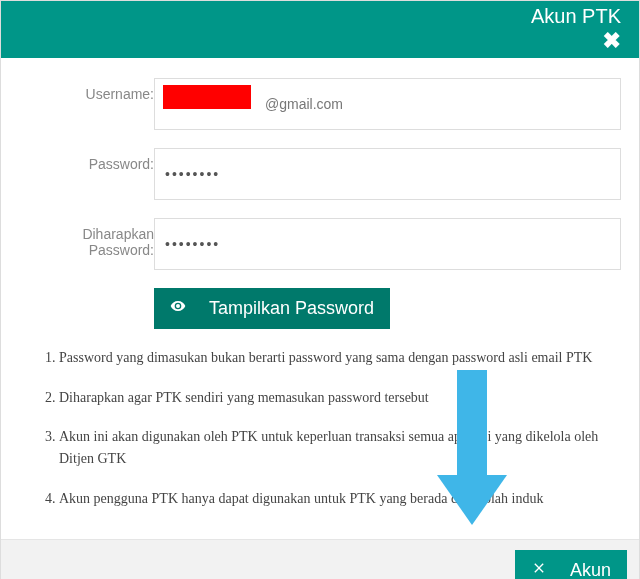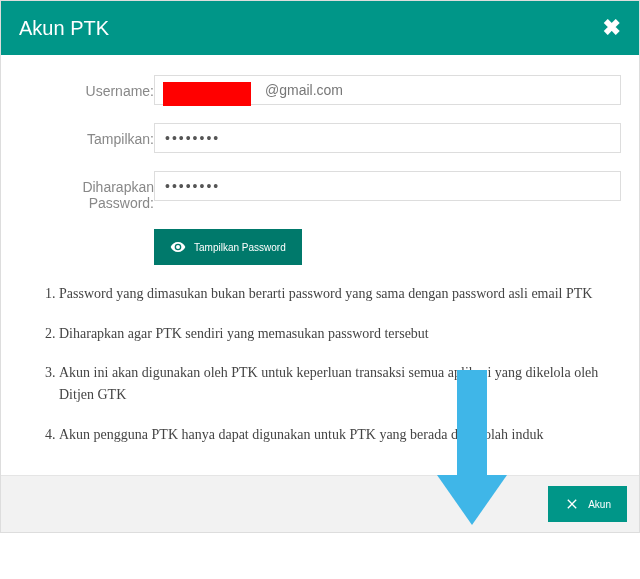--- a/index.html
+++ b/index.html
@@ -12,24 +12,25 @@
     position: relative;
   }
   .modal {
     width: 640px;
     border: 1px solid #ddd;
     background: #fff;
   }
   .modal-header {
     background: #009688;
     color: #fff;
-    padding: 14px 18px;
+    padding: 4px 18px;
     display: flex;
     justify-content: space-between;
-    align-items: center;
+    align-items: flex-end;
+    flex-direction: column;
   }
   .modal-header h2 {
     font-weight: 400;
     font-size: 20px;
   }
   .close-x {
     font-size: 22px;
     font-weight: bold;
     cursor: pointer;
   }
@@ -47,21 +48,21 @@
     font-size: 14px;
     padding-top: 8px;
     flex-shrink: 0;
     text-align: right;
   }
   .form-input-wrap {
     flex: 1;
   }
   .form-input {
     width: 100%;
-    height: 30px;
+    height: 52px;
     border: 1px solid #ddd;
     padding: 0 10px;
     font-size: 14px;
     color: #555;
     font-family: inherit;
   }
   .username-field {
     position: relative;
     display: flex;
     align-items: center;
@@ -77,25 +78,24 @@
   .username-text {
     margin-left: 100px;
     color: #777;
     font-size: 14px;
   }
   .btn-teal {
     background: #00796b;
     color: #fff;
     border: none;
     padding: 10px 16px;
-    font-size: 10px;
+    font-size: 18px;
     cursor: pointer;
     display: inline-flex;
-    align-items: center;
-    gap: 8px;
+    gap: 23px;
   }
   .btn-teal.light { background: #009688; }
   .notes {
     margin-top: 6px;
     padding-left: 40px;
     font-family: Liberation Serif, serif;
   }
   .notes li {
     color: #444;
     font-size: 14px;
@@ -139,21 +139,21 @@
       <div class="form-label">Username:</div>
       <div class="form-input-wrap">
         <div class="form-input username-field">
           <div class="redact"></div>
           <span class="username-text">@gmail.com</span>
         </div>
       </div>
     </div>
 
     <div class="form-row">
-      <div class="form-label">Tampilkan:</div>
+      <div class="form-label">Password:</div>
       <div class="form-input-wrap">
         <input type="text" class="form-input" style="letter-spacing: 2px;" value="••••••••">
       </div>
     </div>
 
     <div class="form-row">
       <div class="form-label">Diharapkan Password:</div>
       <div class="form-input-wrap">
         <input type="text" class="form-input" style="letter-spacing: 2px;" value="••••••••">
       </div>

